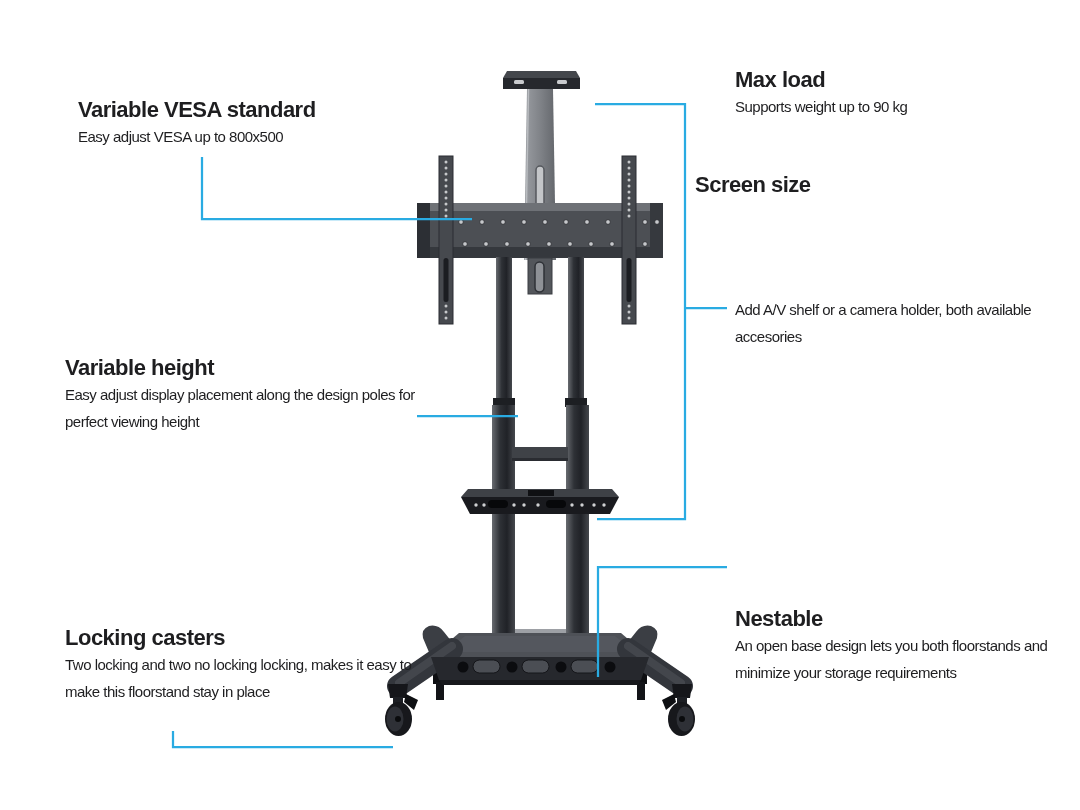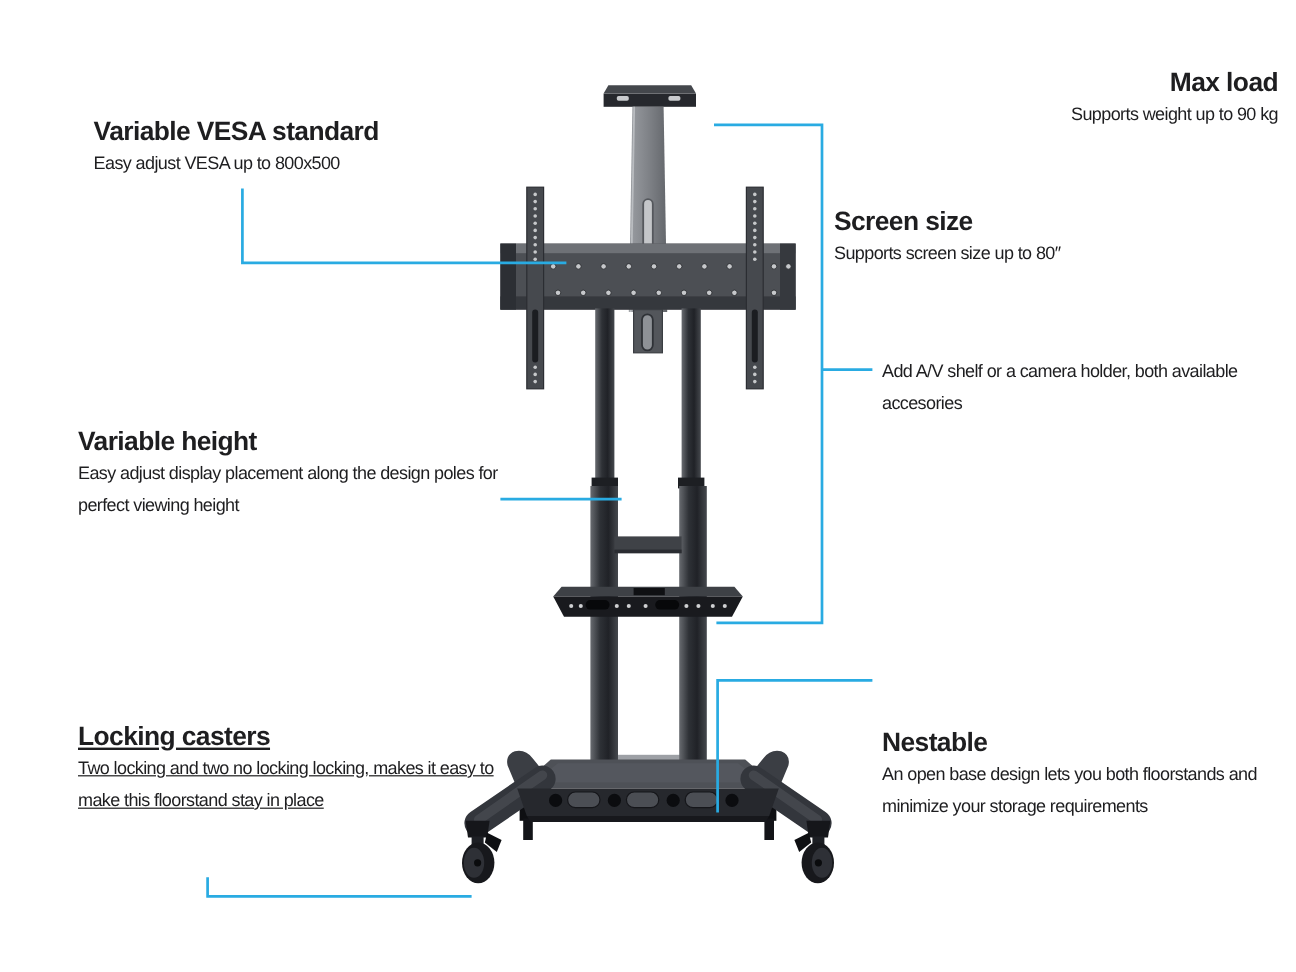--- a/index.html
+++ b/index.html
@@ -233,33 +233,32 @@
   <div class="note" style="left:65px; top:96px; width:352px;margin-left:13px;">
     <h3>Variable VESA standard</h3>
     <p>Easy adjust VESA up to 800x500</p>
   </div>
 
   <div class="note" style="left:65px; top:354px; width:352px;">
     <h3>Variable height</h3>
     <p>Easy adjust display placement along the design poles for perfect viewing height</p>
   </div>
 
-  <div class="note" style="left:65px; top:600px; width:352px;text-decoration:underline;">
+  <div class="note" style="left:65px; top:624px; width:352px;">
     <h3>Locking casters</h3>
     <p>Two locking and two no locking locking, makes it easy to make this floorstand stay in place</p>
   </div>
 
-  <div class="note" style="left:735px; top:55px; width:330px;text-align:right;">
+  <div class="note" style="left:735px; top:66px; width:330px;">
     <h3>Max load</h3>
     <p>Supports weight up to 90 kg</p>
   </div>
 
   <div class="note" style="left:695px; top:171px; width:330px;">
     <h3>Screen size</h3>
-    <p>Supports screen size up to 80″</p>
   </div>
 
   <div class="note" style="left:735px; top:296px; width:340px;">
     <p>Add A/V shelf or a camera holder, both available accesories</p>
   </div>
 
   <div class="note" style="left:735px; top:569px; width:340px;margin-top:36px;">
     <h3>Nestable</h3>
     <p>An open base design lets you both floorstands and minimize your storage requirements</p>
   </div>

